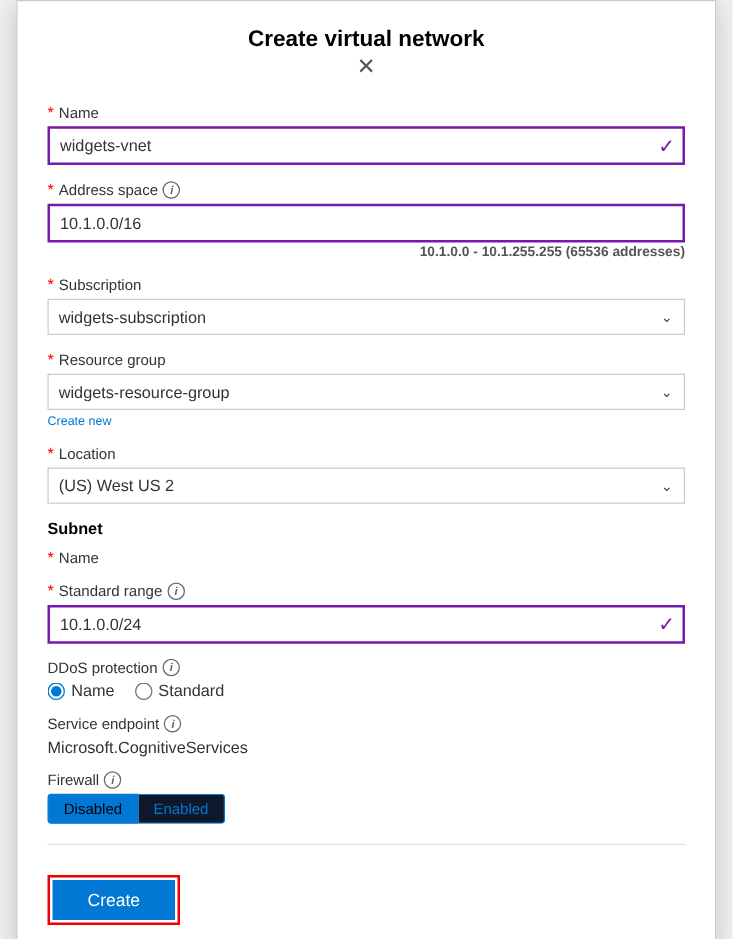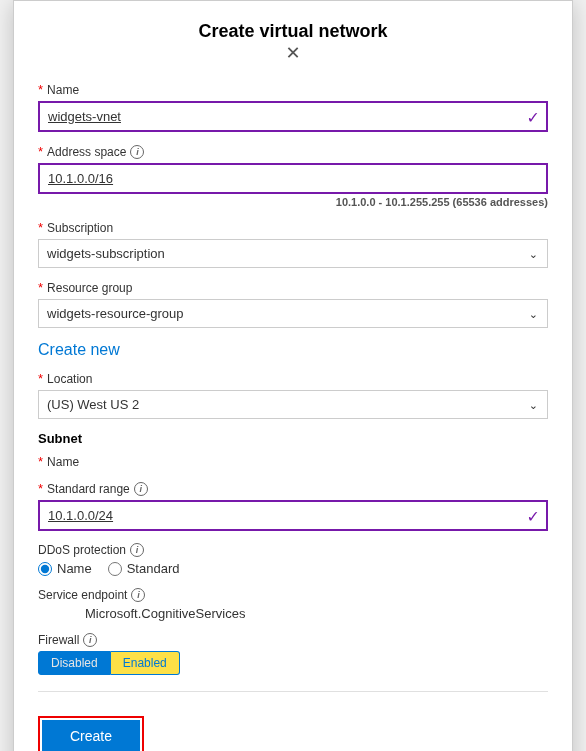--- a/index.html
+++ b/index.html
@@ -71,21 +71,20 @@
       font-weight: bold;
     }
     .text-input {
       width: 100%;
       border: 1px solid #ccc;
       padding: 6px 8px;
       font-size: 13px;
       color: #333;
       outline: none;
       position: relative;
-      text-decoration: underline;
     }
     .text-input.active-border {
       border-color: #7719aa;
       border-width: 2px;
     }
     .input-wrapper {
       position: relative;
     }
     .check-icon {
       position: absolute;
@@ -121,25 +120,25 @@
       position: absolute;
       right: 10px;
       top: 50%;
       transform: translateY(-50%);
       pointer-events: none;
       font-size: 11px;
       color: #333;
     }
     .create-new-link {
       color: #0078d4;
-      font-size: 16px;
+      font-size: 10px;
       text-decoration: none;
       cursor: pointer;
       display: inline-block;
-      margin-top: 13px;
+      margin-top: 1px;
     }
     .section-label {
       font-size: 13px;
       font-weight: 600;
       color: #000;
       margin-bottom: 8px;
       margin-top: 4px;
     }
     .radio-group {
       display: flex;
@@ -158,39 +157,38 @@
     .radio-item input[type="radio"] {
       accent-color: #0078d4;
       width: 14px;
       height: 14px;
       cursor: pointer;
     }
     .service-endpoint-value {
       font-size: 13px;
       color: #333;
       margin-top: 2px;
-      margin-left: 47px;
     }
     .toggle-group {
       display: flex;
       align-items: center;
       gap: 0;
       margin-top: 4px;
     }
     .toggle-btn {
       padding: 4px 12px;
       border: 1px solid #0078d4;
       font-size: 12px;
       cursor: pointer;
-      background: #fde047;
+      background: #0f172a;
       color: #0078d4;
     }
     .toggle-btn.active {
       background: #0078d4;
-      color: #e5e5e5;
+      color: #000000;
     }
     .toggle-btn:first-child {
       border-radius: 3px 0 0 3px;
     }
     .toggle-btn:last-child {
       border-radius: 0 3px 3px 0;
       border-left: none;
     }
     .divider {
       border: none;

